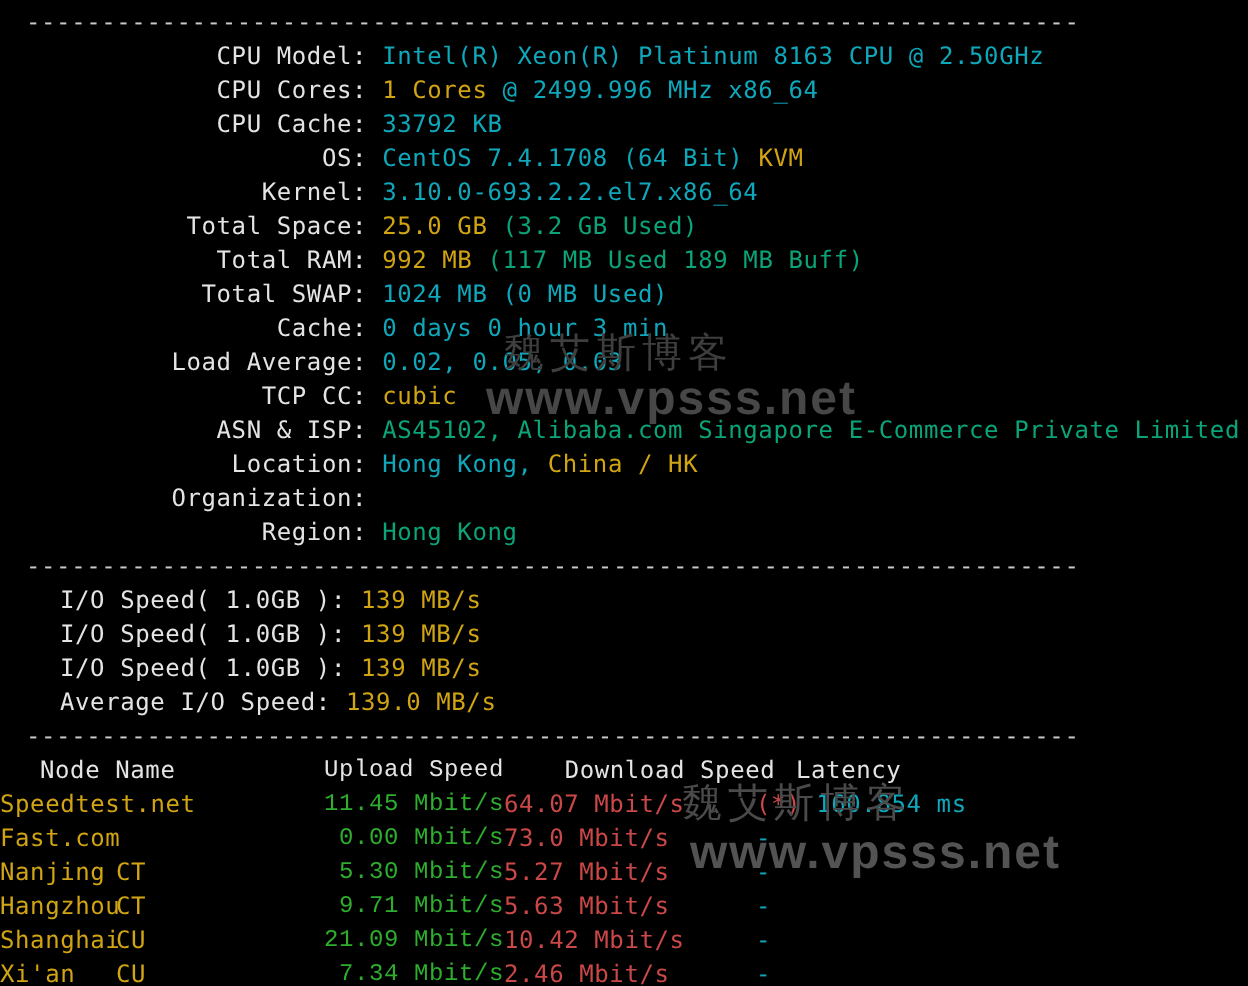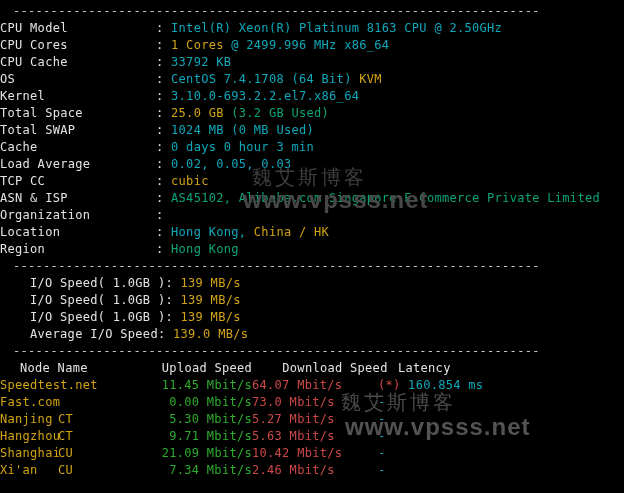--- a/index.html
+++ b/index.html
@@ -8,30 +8,30 @@
   }
   html,body{margin:0;padding:0;}
   body{
     width:624px;height:493px;background:var(--bg);overflow:hidden;
     font-family:"DejaVu Sans Mono","Liberation Mono",monospace;
     font-size:12px;line-height:17px;letter-spacing:0.3px;
   }
   .term{position:relative;width:624px;height:493px;padding-top:3px;box-sizing:border-box;}
   .row{height:17px;white-space:pre;}
   .sep{padding-left:13px;color:var(--sep);}
-  .info-row{display:flex;}
+  .info-row{display:flex;padding-left:20px;text-align:right;}
   .info-label{flex:0 0 156px;color:var(--white);}
   .io-row{display:flex;padding-left:30px;}
   .io-label{flex:0 0 126px;color:var(--white);}
   .val{white-space:pre;}
   .thead{display:flex;padding-left:20px;color:var(--white);text-align:center;}
   .trow{display:flex;}
   .col1{width:122px;display:flex;white-space:pre;}
   .tname{width:58px;white-space:pre;}
-  .colu{width:130px;white-space:pre;}
+  .colu{width:130px;white-space:pre;font-family:Liberation Mono, monospace;}
   .cold{width:126px;white-space:pre;}
   .coll{white-space:pre;}
   .c-cyan{color:var(--cyan);}  .c-green{color:var(--green);}
   .c-lime{color:var(--lime);text-align:right;}  .c-yellow{color:var(--yellow);}
   .c-red{color:var(--red);}    .c-white{color:var(--white);}
   .wm{position:absolute;font-family:"Liberation Sans",sans-serif;pointer-events:none;}
   .wm1-zh{left:252px;top:169px;font-size:20px;letter-spacing:3px;color:#3e3e3e;}
   .wm1-www{left:243px;top:191px;font-size:24px;font-weight:bold;letter-spacing:1px;color:#474747;}
   .wm2-zh{left:341px;top:394px;font-size:20px;letter-spacing:3px;color:#4a4a4a;}
   .wm2-www{left:345px;top:418px;font-size:24px;font-weight:bold;letter-spacing:1px;color:#535353;}
@@ -42,27 +42,28 @@
 <div class="term">
   <div class="row sep">----------------------------------------------------------------------</div>
 
   <div id="info-rows">
       <div class="row info-row"><span class="info-label">CPU Model</span><span class="val"><span class="c-white">: </span><span class="c-cyan">Intel(R) Xeon(R) Platinum 8163 CPU @ 2.50GHz</span></span></div>
       <div class="row info-row"><span class="info-label">CPU Cores</span><span class="val"><span class="c-white">: </span><span class="c-yellow">1 Cores </span><span class="c-cyan">@ 2499.996 MHz x86_64</span></span></div>
       <div class="row info-row"><span class="info-label">CPU Cache</span><span class="val"><span class="c-white">: </span><span class="c-cyan">33792 KB</span></span></div>
       <div class="row info-row"><span class="info-label">OS</span><span class="val"><span class="c-white">: </span><span class="c-cyan">CentOS 7.4.1708 (64 Bit) </span><span class="c-yellow">KVM</span></span></div>
       <div class="row info-row"><span class="info-label">Kernel</span><span class="val"><span class="c-white">: </span><span class="c-cyan">3.10.0-693.2.2.el7.x86_64</span></span></div>
       <div class="row info-row"><span class="info-label">Total Space</span><span class="val"><span class="c-white">: </span><span class="c-yellow">25.0 GB </span><span class="c-green">(3.2 GB Used)</span></span></div>
+      <div class="row info-row"><span class="info-label">Total RAM</span><span class="val"><span class="c-white">: </span><span class="c-yellow">992 MB </span><span class="c-green">(117 MB Used 189 MB Buff)</span></span></div>
       <div class="row info-row"><span class="info-label">Total SWAP</span><span class="val"><span class="c-white">: </span><span class="c-cyan">1024 MB (0 MB Used)</span></span></div>
       <div class="row info-row"><span class="info-label">Cache</span><span class="val"><span class="c-white">: </span><span class="c-cyan">0 days 0 hour 3 min</span></span></div>
       <div class="row info-row"><span class="info-label">Load Average</span><span class="val"><span class="c-white">: </span><span class="c-cyan">0.02, 0.05, 0.03</span></span></div>
       <div class="row info-row"><span class="info-label">TCP CC</span><span class="val"><span class="c-white">: </span><span class="c-yellow">cubic</span></span></div>
       <div class="row info-row"><span class="info-label">ASN &amp; ISP</span><span class="val"><span class="c-white">: </span><span class="c-green">AS45102, Alibaba.com Singapore E-Commerce Private Limited</span></span></div>
+      <div class="row info-row"><span class="info-label">Location</span><span class="val"><span class="c-white">: </span><span class="c-cyan">Hong Kong, </span><span class="c-yellow">China / HK</span></span></div>
       <div class="row info-row"><span class="info-label">Organization</span><span class="val"><span class="c-white">: </span></span></div>
-      <div class="row info-row"><span class="info-label">Location</span><span class="val"><span class="c-white">: </span><span class="c-cyan">Hong Kong, </span><span class="c-yellow">China / HK</span></span></div>
       <div class="row info-row"><span class="info-label">Region</span><span class="val"><span class="c-white">: </span><span class="c-green">Hong Kong</span></span></div>
     </div>
 
   <div class="row sep">----------------------------------------------------------------------</div>
 
   <div id="io-rows">
       <div class="row io-row"><span class="io-label">I/O Speed( 1.0GB )</span><span class="val"><span class="c-white">: </span><span class="c-yellow">139 MB/s</span></span></div>
       <div class="row io-row"><span class="io-label">I/O Speed( 1.0GB )</span><span class="val"><span class="c-white">: </span><span class="c-yellow">139 MB/s</span></span></div>
       <div class="row io-row"><span class="io-label">I/O Speed( 1.0GB )</span><span class="val"><span class="c-white">: </span><span class="c-yellow">139 MB/s</span></span></div>
       <div class="row io-row"><span class="io-label">Average I/O Speed</span><span class="val"><span class="c-white">: </span><span class="c-yellow">139.0 MB/s</span></span></div>

